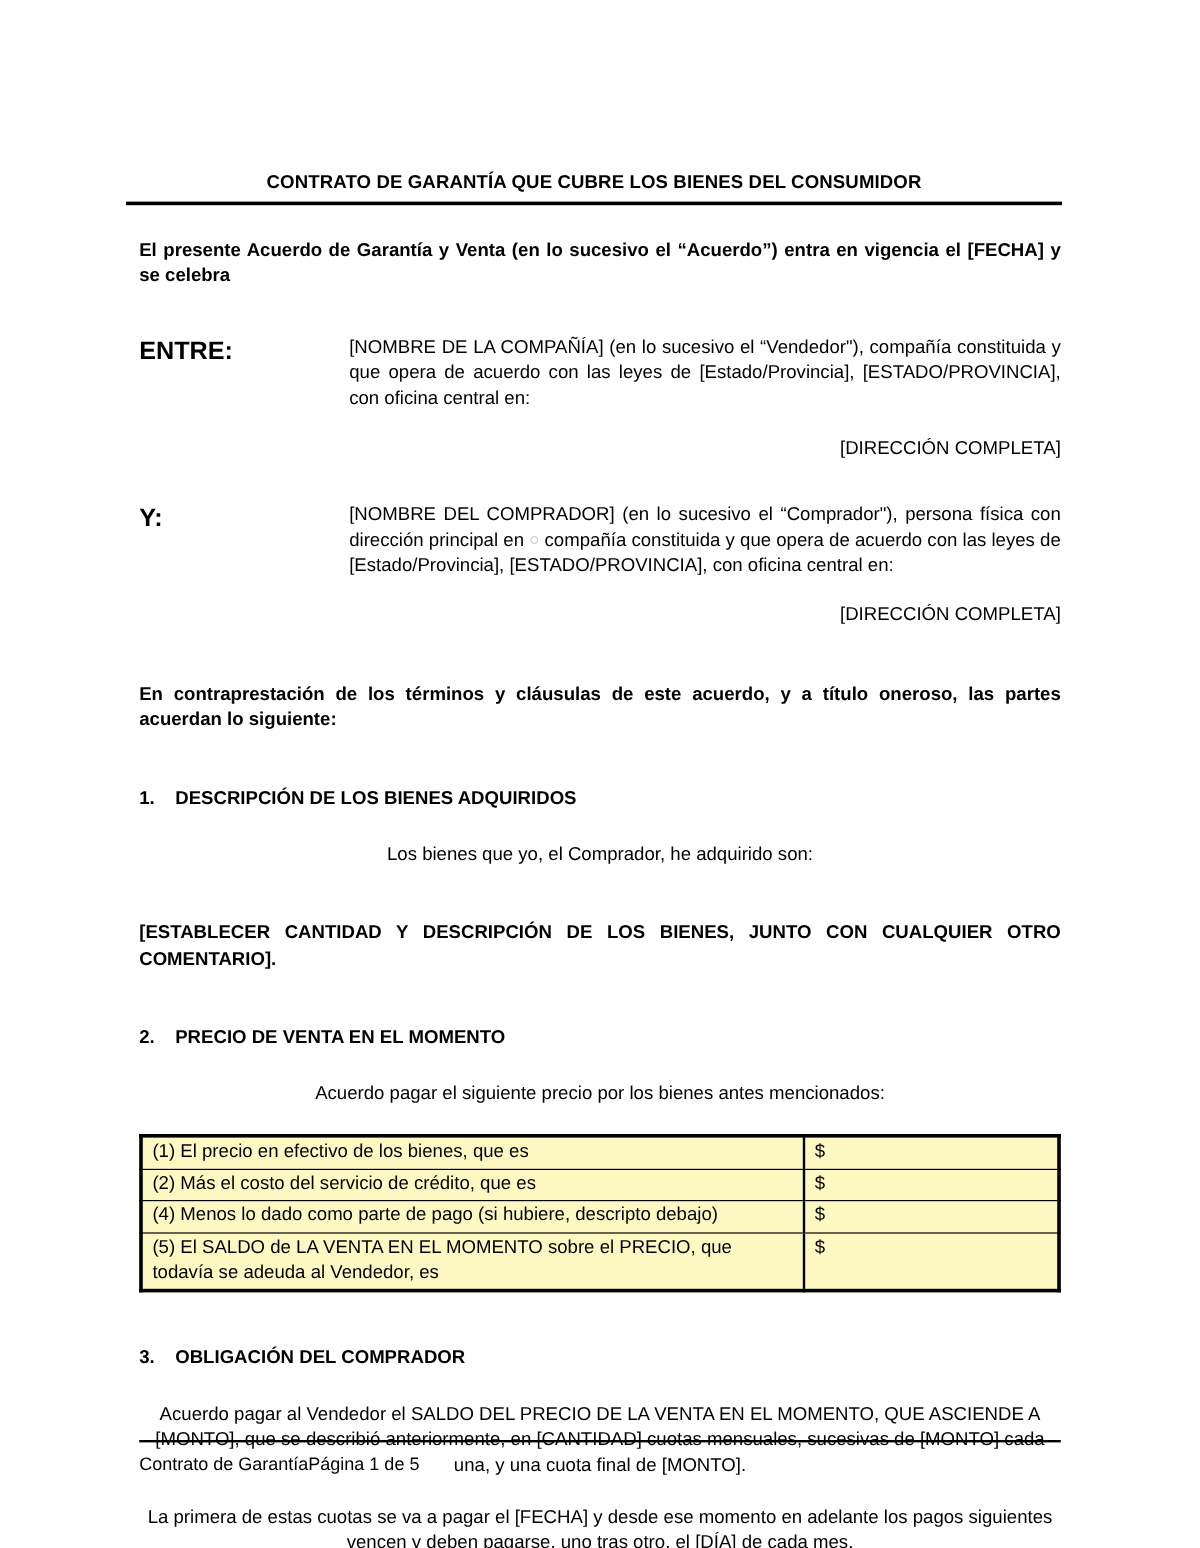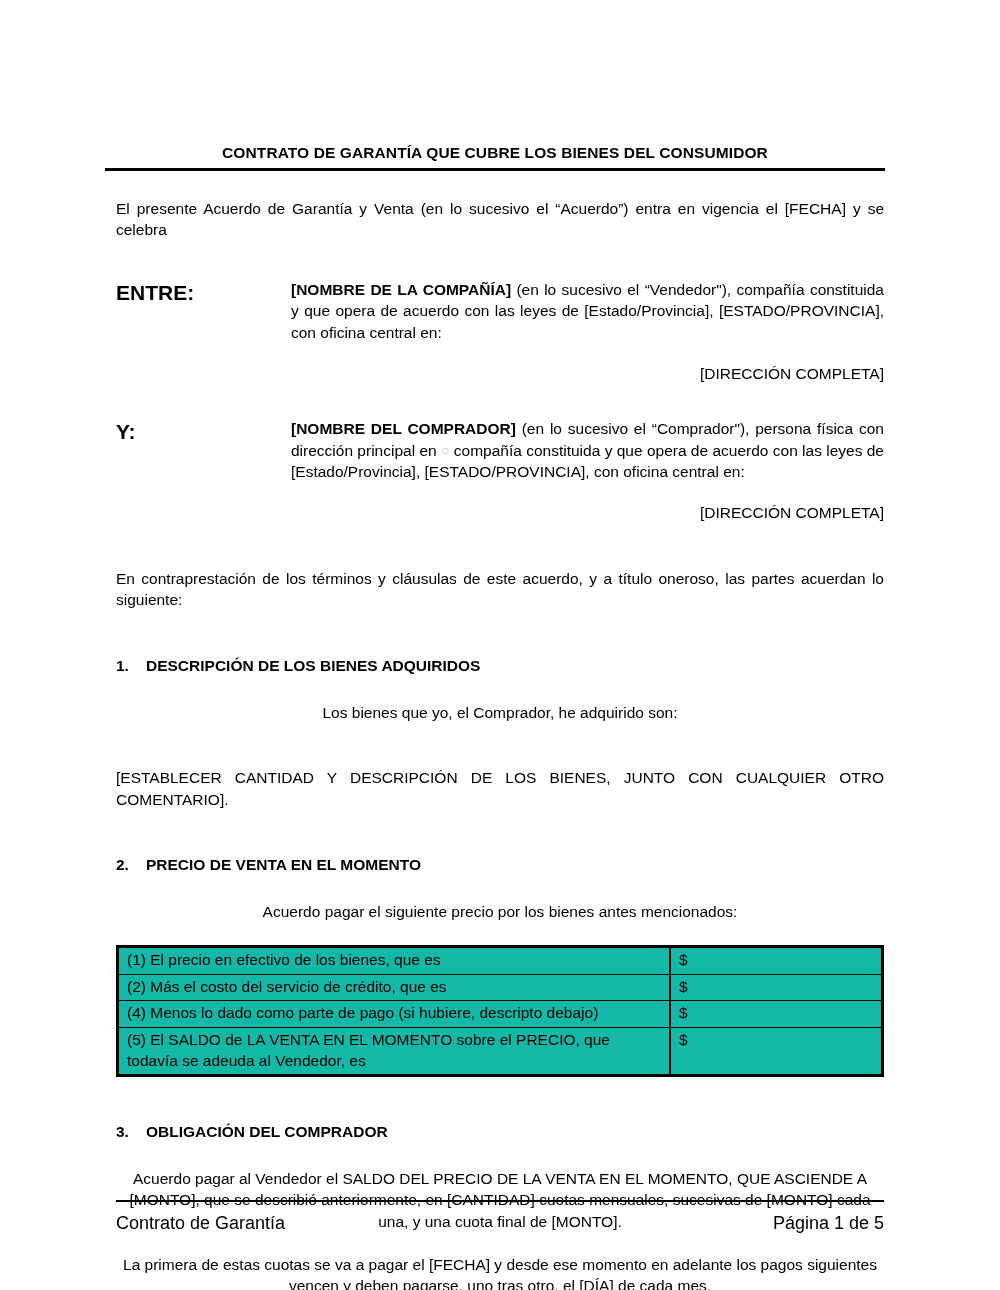--- a/index.html
+++ b/index.html
@@ -45,21 +45,21 @@
   
   .body-wrap {
     position: absolute;
     left: 116px;
     top: 182px;
     width: 768px;
   }
   p, .blk {
     margin: 0;
   }
-  .just { text-align: justify; }
+  .just { text-align: justify; font-weight: bold; }
   .left { text-align: center; }
   .sp-22 { height: 22px; }
   .sp-26 { height: 26px; }
   .sp-34 { height: 34px; }
   .sp-38 { height: 38px; }
   .sp-44 { height: 44px; }
 
   
   .party {
     display: flex;
@@ -71,21 +71,21 @@
     font-size: 21px;
   }
   .party-body {
     flex: 1 1 auto;
     text-align: justify;
   }
   .party-body .addr {
     margin-top: 20px;
     text-align: right;
   }
-  b, .bold { font-weight: bold; }
+  b, .bold { font-weight: normal; }
 
   .circle-glyph {
     color: #b9b9b9;
     font-size: 14px;
     vertical-align: 1px;
   }
 
   
   .num-head {
     display: flex;
@@ -106,21 +106,21 @@
     margin-left: 0;
     table-layout: fixed;
     border: 3px solid #000;
   }
   .price-table td {
     border: 1px solid #000;
     padding: 2px 6px 3px 8px;
     font-size: 15.5px;
     line-height: 1.34;
     vertical-align: top;
-    background: #14b8a6;
+    background: #fef9c3;
   }
   .price-table td.amount {
     border-left: 2px solid #000;
     width: 196px;
   }
   .price-table tr:last-child td { padding-bottom: 2px; }
 
   
   .doc-footer {
     position: absolute;
@@ -128,22 +128,21 @@
     top: 1184px;
     width: 768px;
   }
   .footer-rule {
     border-bottom: 2px solid #000;
     width: 100%;
     margin-bottom: 9px;
   }
   .footer-row {
     display: flex;
-    justify-content: space-between;
-    font-size: 18px;
+    font-size: 15px;
   }
 </style>
 </head>
 <body>
 
 <div class="page">
 
   <div class="doc-header">
     <div class="doc-title">CONTRATO DE GARANTÍA QUE CUBRE LOS BIENES DEL CONSUMIDOR</div>
     <div class="header-rule"></div>

